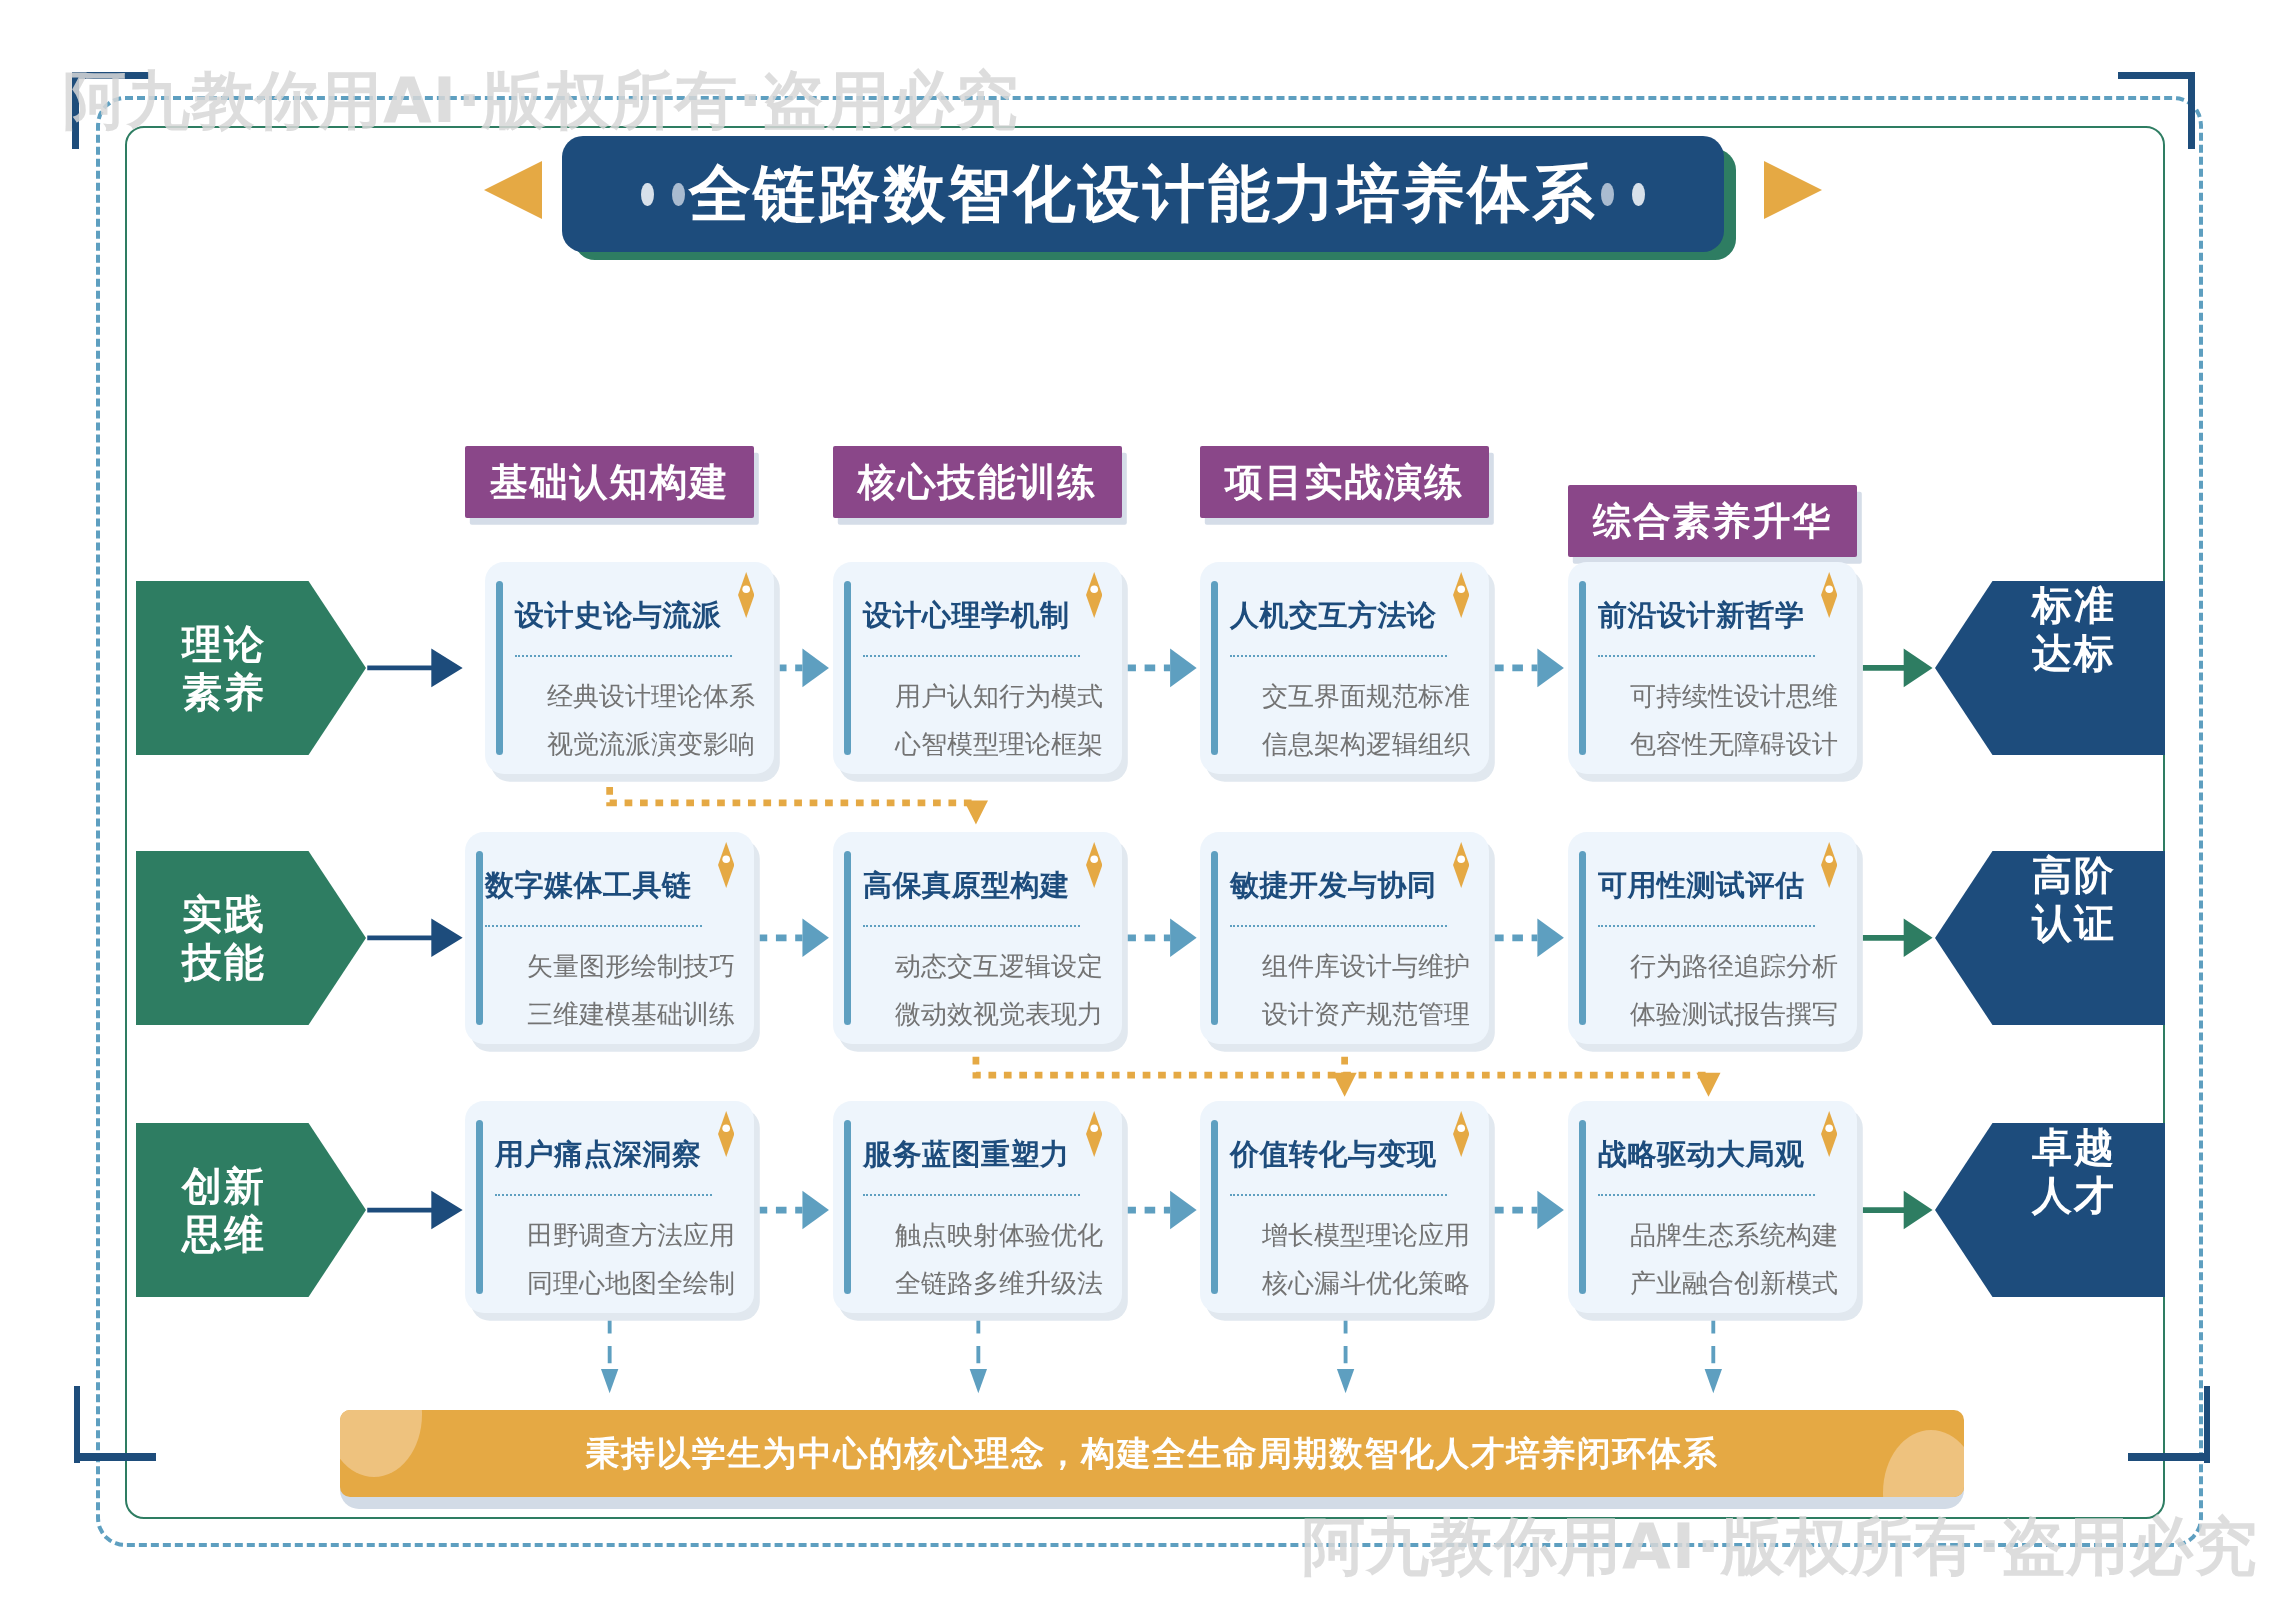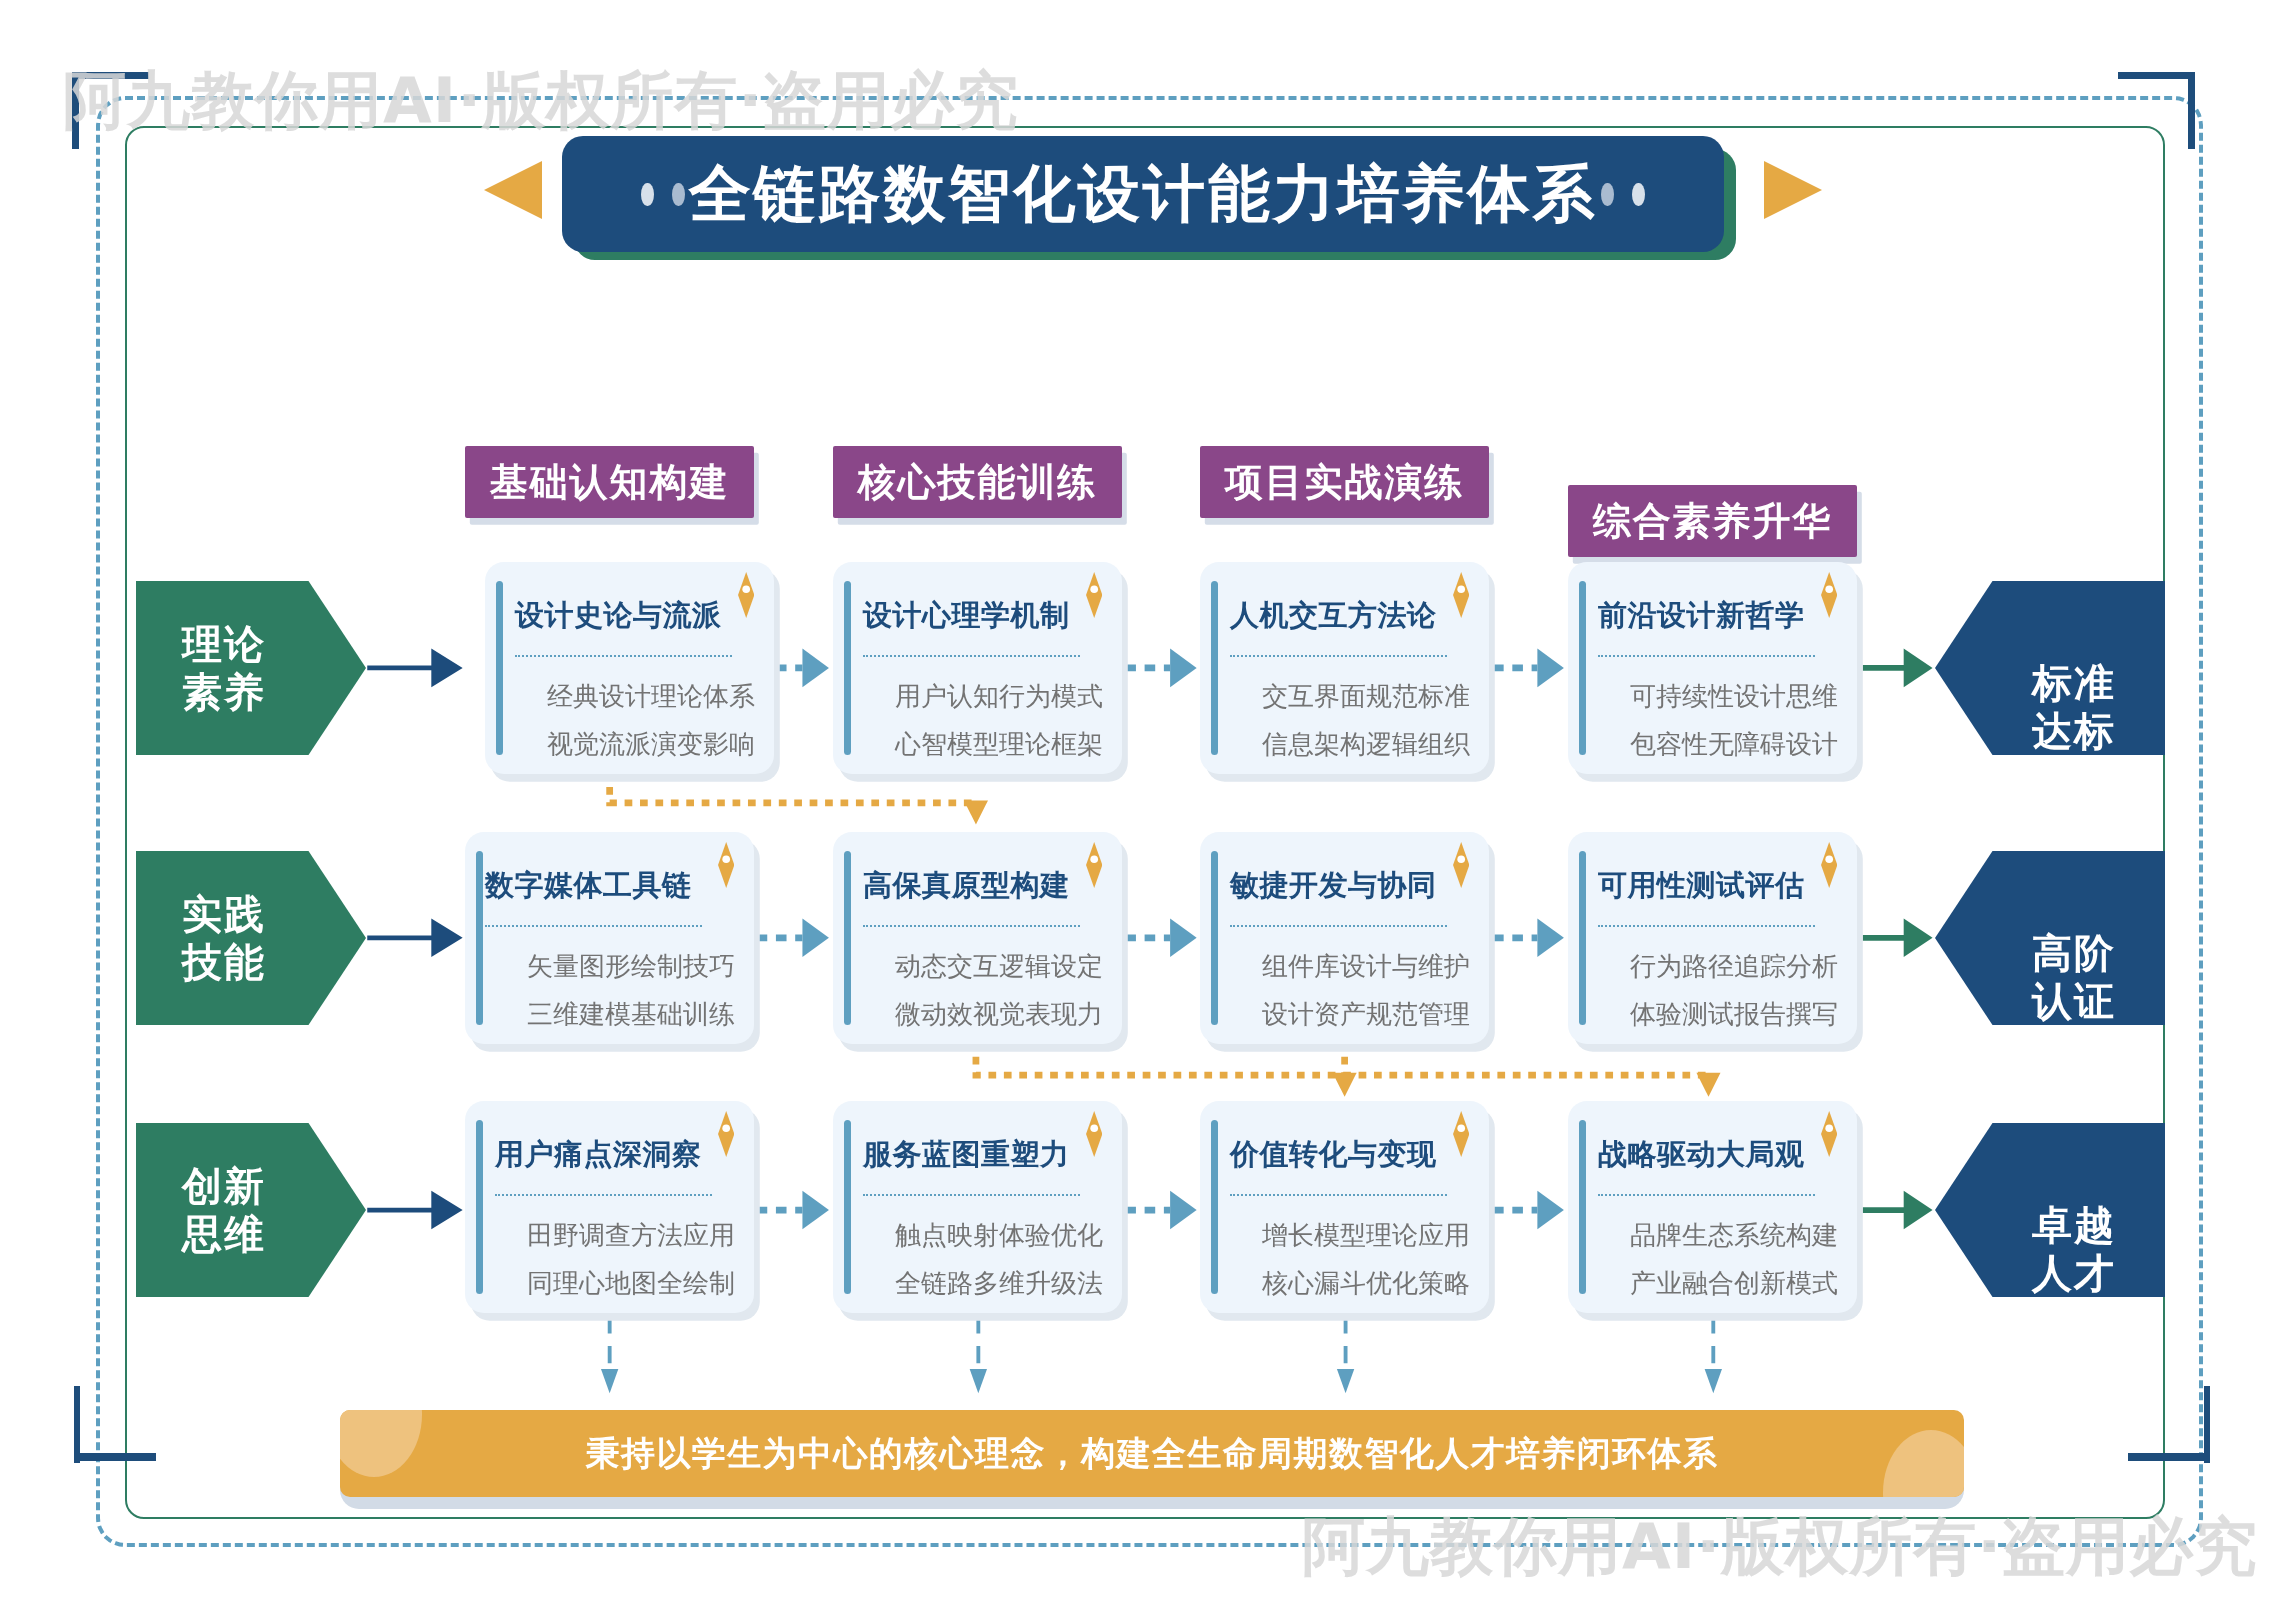--- a/index.html
+++ b/index.html
@@ -35,21 +35,21 @@
   .col-head { height:72px; width:289px; background:#8a4789; border-radius:2px;
     box-shadow:4.8px 6.7px 0 #d5dde8; display:flex; align-items:center; justify-content:center;
     color:#fff; font-size:38px; font-weight:bold; letter-spacing:1.9px; }
 
   
   .chev-left { width:230px; height:174px; background:#2e7d62;
     clip-path:polygon(0 0, 75% 0, 100% 50%, 75% 100%, 0 100%);
     display:flex; align-items:center; padding-left:46px; box-sizing:border-box; }
   .chev-right { width:230px; height:174px; background:#1d4c7c;
     clip-path:polygon(25% 0, 100% 0, 100% 100%, 25% 100%, 0 50%);
-    display:flex; align-items:flex-end; justify-content:flex-end; padding-right:46px; box-sizing:border-box; }
+    display:flex; align-items:flex-start; justify-content:flex-end; padding-right:46px; box-sizing:border-box; }
   .chev-text { color:#fff; font-size:40px; font-weight:bold; line-height:48px; width:87px; letter-spacing:1.9px; }
 
   
   .card { width:289px; height:212px; background:#eef5fc; border-radius:19px;
     box-shadow:5.8px 7.7px 0 #e1e8ef; box-sizing:border-box; padding:34px 19px 0 30px; }
   .card-bar { left:10.6px; top:19px; width:7.7px; height:174px; background:#5e9fc0; border-radius:3.9px; }
   .card-title { color:#1d4c7c; font-size:29px; font-weight:bold; white-space:nowrap; letter-spacing:0.5px; }
   .card-sep { margin:19px 0 14.5px; border-top:2.9px dotted #5e9fc0; width:217px; }
   .card-item { color:#737373; font-size:26px; white-space:nowrap; line-height:48px;text-align:right; }
   .pin { right:20px; top:9.6px; width:16.4px; height:46px; }

